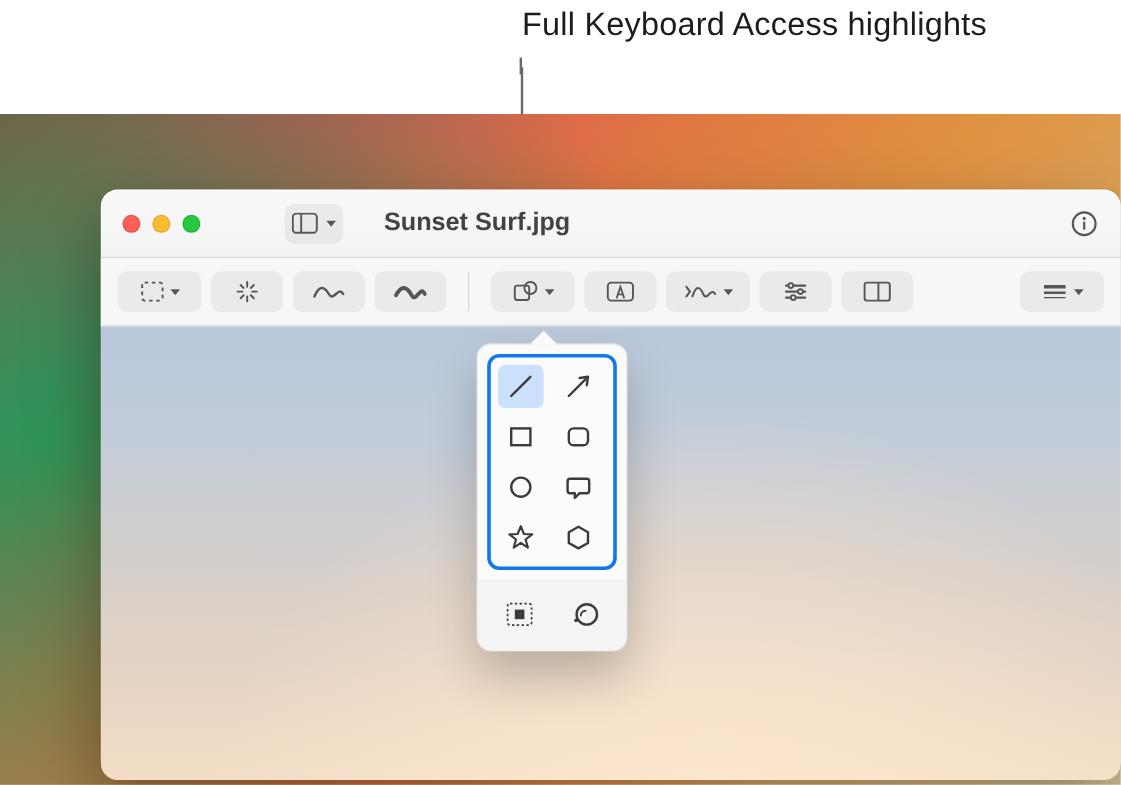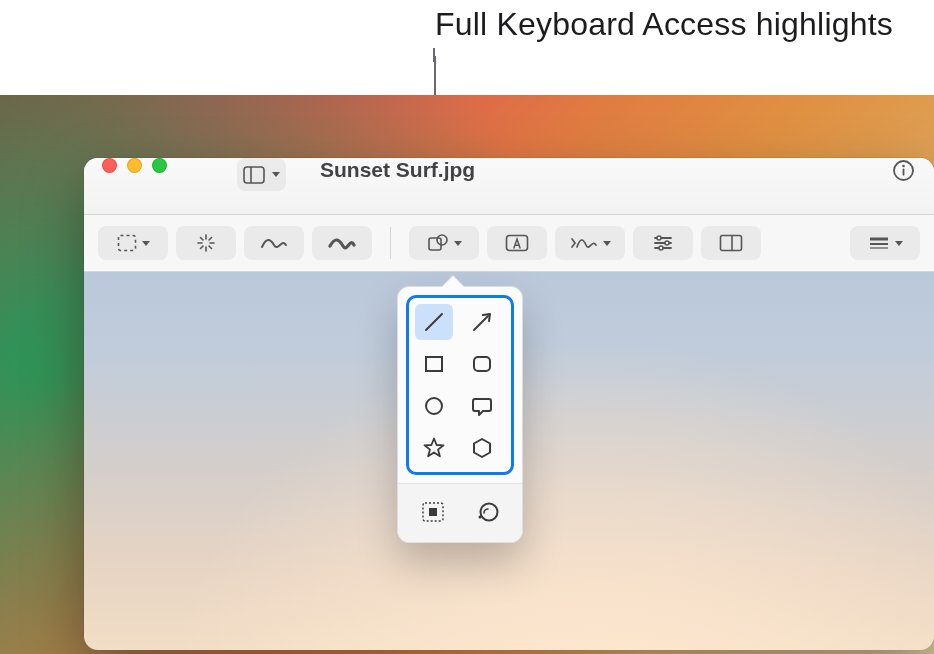--- a/index.html
+++ b/index.html
@@ -26,21 +26,21 @@
     overflow: hidden;
   }
 
   
   .caption-box {
     position: absolute;
     left: 435px;
     top: 4px;
     width: 460px;
     color: #1c1c1e;
-    font-size: 32px;
+    font-size: 27px;
     line-height: 1.25;
     letter-spacing: 0.2px;
     font-weight: 400;
   }
   .caption-box .tick {
     position: absolute;
     left: -2px;
     top: 44px;
     width: 2px;
     height: 14px;
@@ -78,21 +78,21 @@
     width: 850px; 
     height: 490px;
     border-radius: 14px;
     background: #f6f6f7;
     box-shadow: 0 24px 60px rgba(0,0,0,0.35), 0 0 0 1px rgba(0,0,0,0.06);
     overflow: visible;
   }
 
   .titlebar {
     display: flex;
-    align-items: flex-start;
+    align-items: center;
     height: 56px;
     padding: 0 18px;
     background: linear-gradient(#f9f9fa, #f3f3f4);
     border-bottom: 1px solid var(--toolbar-border);
     border-top-left-radius: 14px;
     border-top-right-radius: 14px;
     gap: 12px;
   }
   .traffic {
     display: flex;

